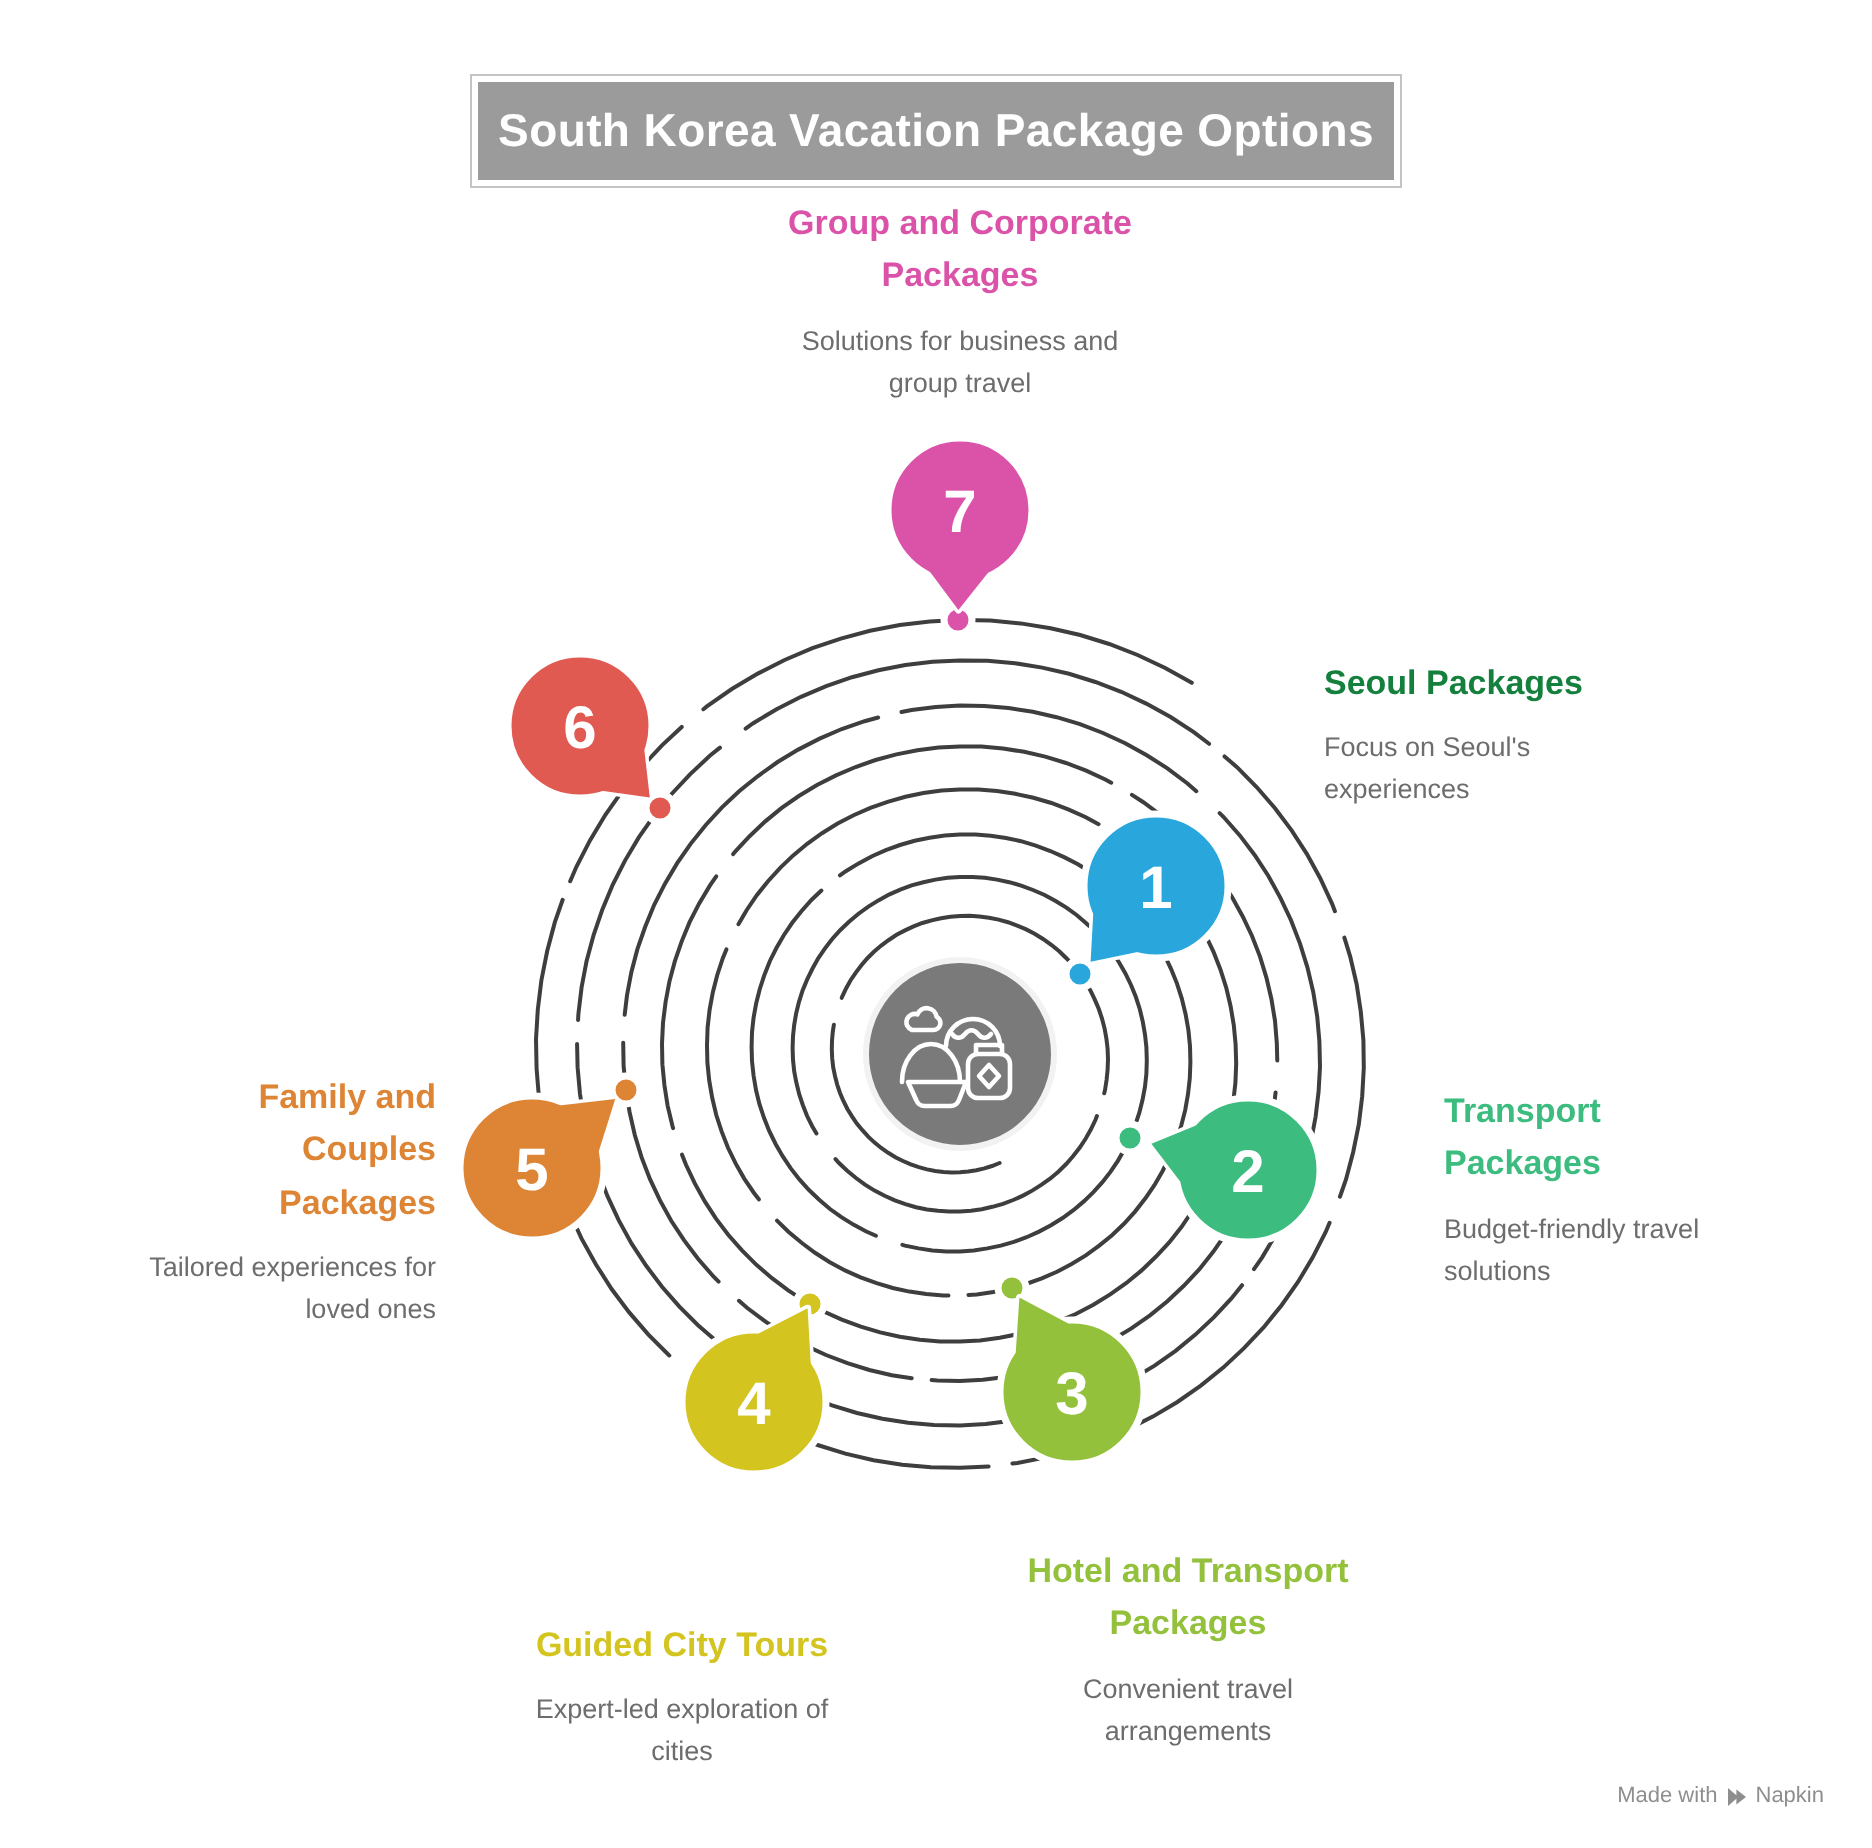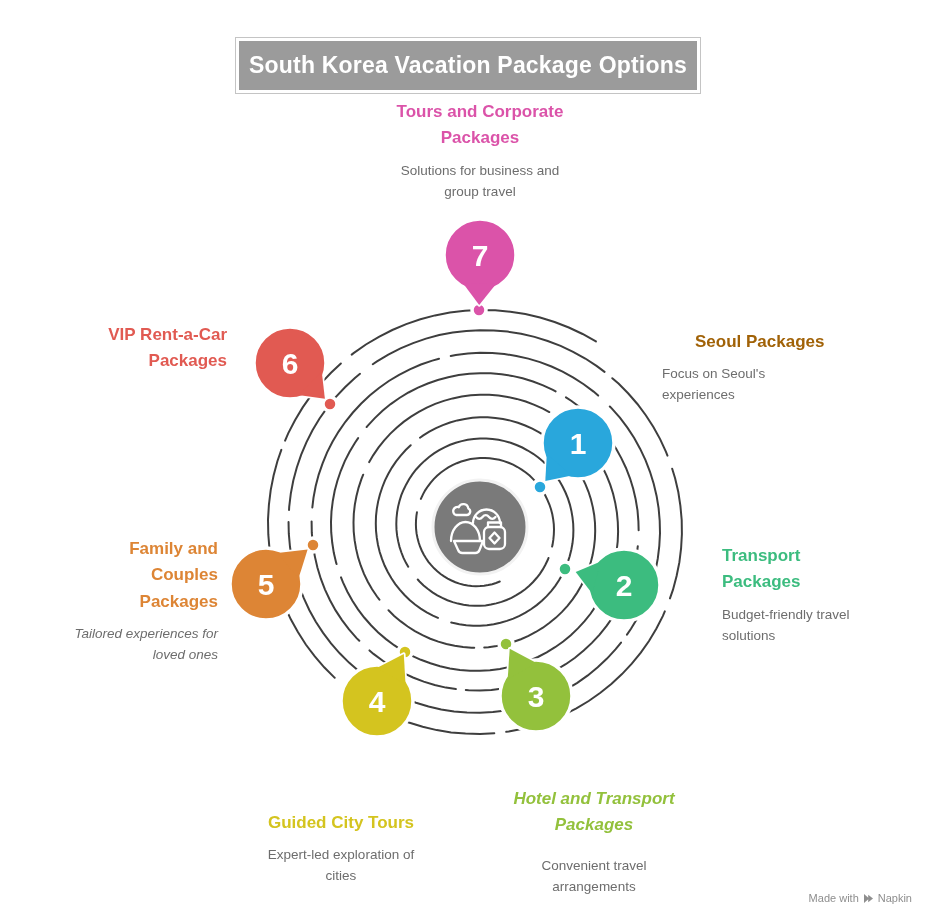--- a/index.html
+++ b/index.html
@@ -32,29 +32,29 @@
   .align-center{text-align:center;}
 
   .label-1{left:662px;top:329px;width:200px;}
   .label-1 p{max-width:125px;}
 
   .label-2{left:722px;top:543px;width:210px;}
   .label-2 h3{max-width:120px;}
   .label-2 p{max-width:152px;}
 
   .label-3{left:479px;top:769px;width:230px;}
-  .label-3 h3{max-width:205px;margin:17px auto;font-style:italic;}
+  .label-3 h3{max-width:205px;margin:4px auto;}
   .label-3 p{max-width:128px;margin-left:auto;margin-right:auto;}
 
   .label-4{left:238px;top:810px;width:206px;}
   .label-4 p{max-width:172px;margin-left:auto;margin-right:auto;}
 
   .label-5{right:718px;top:536px;width:230px;}
   .label-5 h3{max-width:100px;margin-left:auto;}
-  .label-5 p{max-width:165px;margin-left:auto;font-style:italic;}
+  .label-5 p{max-width:165px;margin-left:auto;}
 
   .label-6{right:709px;top:322px;width:230px;}
   .label-6 h3{max-width:155px;margin-left:auto;}
   .label-6 p{max-width:152px;margin-left:auto;}
 
   .label-7{left:355px;top:99px;width:250px;}
   .label-7 h3{max-width:215px;margin:0 auto;}
   .label-7 p{max-width:178px;margin-left:auto;margin-right:auto;}
 
   .bubble-number{
@@ -148,21 +148,21 @@
 
     <g>
       <path d="M463.0,283.3 L479.2,305.0 L496.0,283.9 Z" stroke="#fff" stroke-width="3.5" stroke-linejoin="round" fill="#db53a9"></path>
       <circle cx="480" cy="255" r="36" stroke="#fff" stroke-width="3.5" fill="#db53a9"></circle>
       <path d="M463.0,283.3 L479.2,305.0 L496.0,283.9 Z" fill="#db53a9"></path>
       <text class="bubble-number" x="480" y="255" dy="0.36em">7</text>
     </g>
   </svg>
 
   <div class="label label-1 align-left">
-    <h3 style="color: #a16207; margin-left: 33px;">Seoul Packages</h3>
+    <h3 style="color: #15803d;">Seoul Packages</h3>
     <p>Focus on Seoul's experiences</p>
   </div>
 
   <div class="label label-2 align-left">
     <h3 style="color: rgb(60, 188, 127);">Transport Packages</h3>
     <p>Budget-friendly travel solutions</p>
   </div>
 
   <div class="label label-3 align-center">
     <h3 style="color: rgb(147, 193, 60);">Hotel and Transport Packages</h3>
@@ -173,25 +173,24 @@
     <h3 style="color: rgb(212, 196, 31);">Guided City Tours</h3>
     <p>Expert-led exploration of cities</p>
   </div>
 
   <div class="label label-5 align-right">
     <h3 style="color: rgb(221, 133, 53);">Family and Couples Packages</h3>
     <p>Tailored experiences for loved ones</p>
   </div>
 
   <div class="label label-6 align-right">
-    <h3 style="color: rgb(225, 90, 82);">VIP Rent-a-Car Packages</h3>
   </div>
 
   <div class="label label-7 align-center">
-    <h3 style="color: rgb(219, 83, 169);">Tours and Corporate Packages</h3>
+    <h3 style="color: rgb(219, 83, 169);">Group and Corporate Packages</h3>
     <p>Solutions for business and group travel</p>
   </div>
 
   <div class="footer">
     <span>Made with</span>
     <svg width="11" height="11" viewBox="0 0 11 11">
       <path d="M1,1 L6.2,5.5 L1,10 Z" fill="#8e8e8e"></path>
       <path d="M5.2,1.8 L10,5.5 L5.2,9.2 Z" fill="#8e8e8e"></path>
     </svg>
     <span>Napkin</span>

